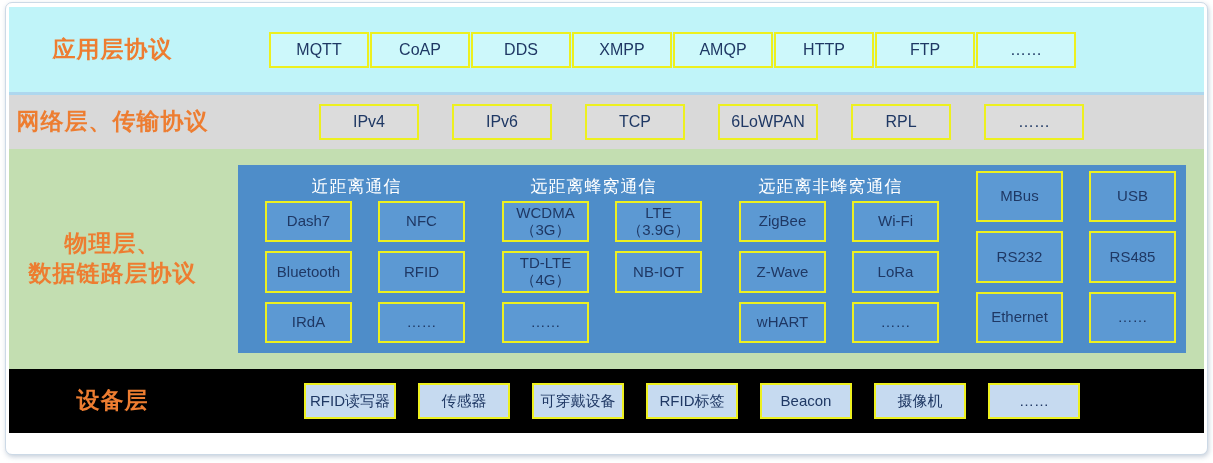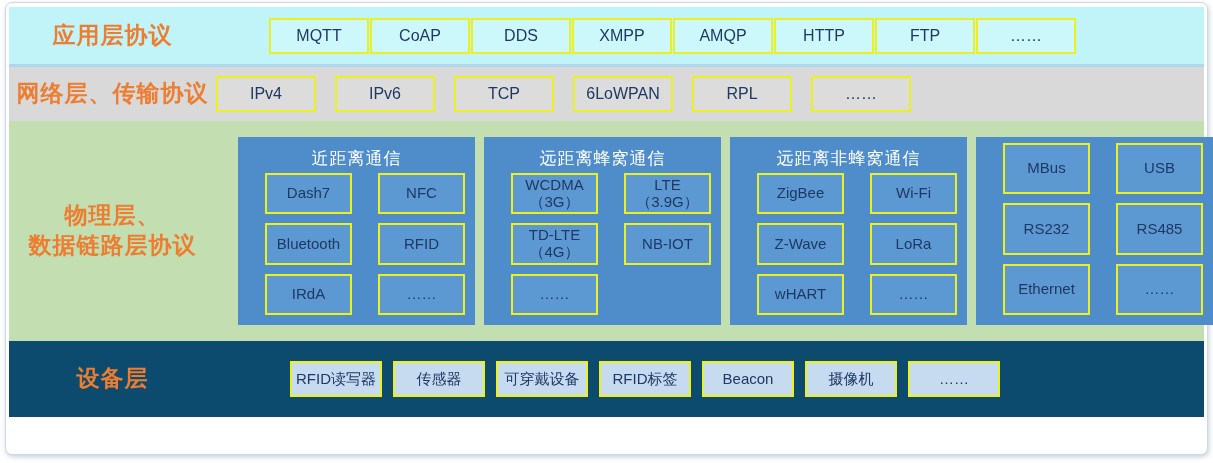--- a/index.html
+++ b/index.html
@@ -7,41 +7,41 @@
     position:relative;width:1213px;height:463px;background:#ffffff;overflow:hidden;
     font-family:"Liberation Sans","DejaVu Sans",sans-serif;
   }
   .card{
     box-sizing:border-box;position:absolute;left:5px;top:2px;width:1203px;height:453px;
     background:#ffffff;border:1px solid #ccd9e6;border-radius:7px;
     box-shadow:1px 2px 5px rgba(130,150,175,.45);
     padding:4px 3px 3px 3px;display:flex;flex-direction:column;
   }
   .band{display:flex;align-items:center;box-sizing:border-box;width:100%;}
-  .band-app{height:60px;background:#c0f4f9;border-bottom:3px solid #aed7ee;}
+  .band-app{height:88px;background:#c0f4f9;border-bottom:3px solid #aed7ee;}
   .band-net{height:54px;background:#d9d9d9;}
   .band-phy{height:220px;background:#c3deb1;}
-  .band-dev{height:76px;background:#0c4a6e;margin-bottom:2px;}
+  .band-dev{height:64px;background:#000000;margin-bottom:2px;}
   .band-label{
     width:207px;flex:0 0 207px;text-align:center;color:#ed7d31;
     font-size:23px;font-weight:600;letter-spacing:1px;white-space:pre-line;line-height:1.3;
   }
   .items{display:flex;align-items:center;}
   .band-app .items{margin-left:53px;gap:1px;}
-  .band-net .items{gap:19px;}
-  .band-dev .items{margin-left:39px;gap:11px;padding-left:35px;}
+  .band-net .items{margin-left:103px;gap:33px;}
+  .band-dev .items{margin-left:53px;gap:22px;padding-left:35px;}
   .pbox{
     box-sizing:border-box;border:2px solid #edf01f;color:#1f3864;
     display:flex;align-items:center;justify-content:center;text-align:center;
     font-size:16px;white-space:pre-line;line-height:1.1;
   }
   .band-app .pbox{width:100px;height:36px;background:#cdf8fb;}
   .band-net .pbox{width:100px;height:36px;background:#dcdcdc;}
   .band-dev .pbox{width:92px;height:36px;background:#c6daf0;font-size:15px;}
-  .groups{display:flex;margin-left:6px;gap:9px;padding-left:16px;}
+  .groups{display:flex;margin-left:6px;padding-left:16px;}
   .panel{
     box-sizing:border-box;width:237px;height:188px;background:#4e8dc9;
     padding:6px 10px 10px 10px;display:flex;flex-direction:column;
   }
   .panel-title{
     height:30px;display:flex;align-items:center;justify-content:center;
     color:#ffffff;font-size:17px;letter-spacing:1px;
   }
   .panel-grid{
     flex:1;display:grid;grid-template-columns:1fr 1fr;grid-template-rows:1fr 1fr 1fr;

